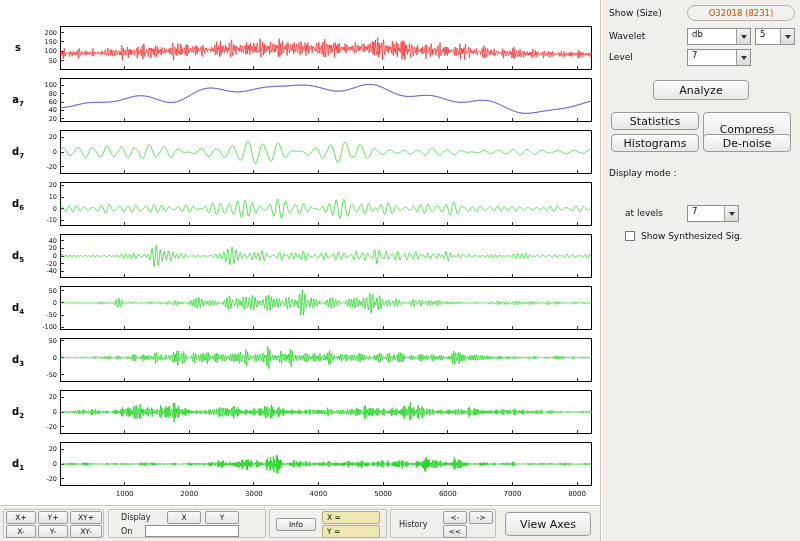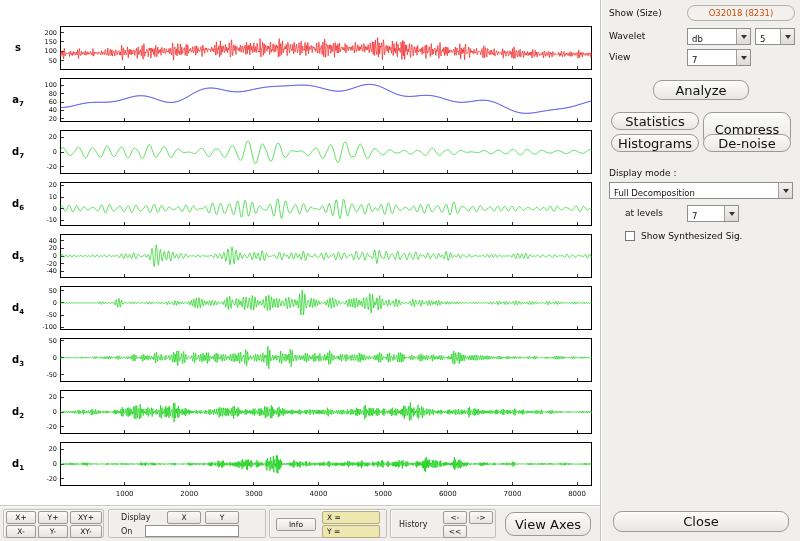--- a/index.html
+++ b/index.html
@@ -8,27 +8,27 @@
        font-family:"DejaVu Sans","Liberation Sans",sans-serif}
   .plots-panel{position:absolute;left:0;top:0;width:600px;height:505px;background:#fff}
   .plot-title{position:absolute;left:60px;top:5px;width:532px;text-align:center;font-size:8px;color:#111}
   #plots{position:absolute;left:0;top:0;width:600px;height:505px}
   .right-panel{position:absolute;left:600px;top:0;width:200px;height:541px;background:#f0efec;
        border-left:1px solid #c6c5c2;box-shadow:inset 1px 0 0 #fbfbfa}
   .bottom-bar{position:absolute;left:0;top:505px;width:600px;height:36px;background:#f0efec;
        border-top:1px solid #c6c5c2;box-shadow:inset 0 1px 0 #fbfbfa}
   .rp-label{position:absolute;font-size:9px;color:#111;white-space:nowrap}
   .btn{position:absolute;display:flex;align-items:center;justify-content:center;padding:0;
-       font-size:13px;color:#111;background:linear-gradient(#fbfbfa,#e9e7e4);
-       border:1px solid #9b9a98;border-radius:9px;box-shadow:inset 0 1px 0 rgba(255,255,255,.8);
+       font-size:11px;color:#111;background:linear-gradient(#fbfbfa,#e9e7e4);
+       border:1px solid #9b9a98;border-radius:4px;box-shadow:inset 0 1px 0 rgba(255,255,255,.8);
        cursor:pointer;font-family:inherit;white-space:nowrap}
   .flat-field{position:absolute;display:flex;align-items:center;justify-content:center;
        font-size:8.5px;color:#cf4e0c;background:#f2f1ee;border:1px solid #b3b2af;border-radius:8px;white-space:nowrap}
   .dd{position:absolute;height:17px;background:#fff;border:1px solid #8f8f8f;display:flex;
-       align-items:flex-end;font-size:8.5px;color:#111;cursor:pointer}
+       align-items:flex-start;font-size:8.5px;color:#111;cursor:pointer}
   .dd-text{padding-left:4px;white-space:nowrap;overflow:hidden}
   .dd-arrow{margin-left:auto;width:14px;align-self:stretch;background:linear-gradient(#f4f3f2,#dddbd8);
        border-left:1px solid #9f9f9f;display:flex;align-items:center;justify-content:center}
   .dd-arrow::after{content:"";width:0;height:0;border:3px solid transparent;border-top:4px solid #333;margin-top:4px}
   .checkbox{position:absolute;width:10px;height:10px;background:#fff;border:1px solid #777;cursor:pointer}
   .group{position:absolute;border:1px solid #c2c0bd;box-shadow:inset 1px 1px 0 #fbfbfa;border-radius:2px}
   .tb-label{position:absolute;font-size:8px;color:#222;white-space:nowrap}
   .sbtn{position:absolute;height:13px;display:flex;align-items:center;justify-content:center;padding:0;
        font-size:7.5px;color:#111;background:linear-gradient(#fafaf9,#e7e5e2);
        border:1px solid #9b9a98;border-radius:2px;cursor:pointer;font-family:inherit;white-space:nowrap}
@@ -274,49 +274,44 @@
     <div class="rp-label" style="left:8px;top:31px">Wavelet</div>
     <div class="dd" style="left:86px;top:28px;width:64px">
       <span class="dd-text">db</span>
       <span class="dd-arrow"></span>
     </div>
     <div class="dd" style="left:154px;top:28px;width:40px">
       <span class="dd-text">5</span>
       <span class="dd-arrow"></span>
     </div>
 
-    <div class="rp-label" style="left:8px;top:52px">View</div>
+    <div class="rp-label" style="left:8px;top:52px">Level</div>
     <div class="dd" style="left:86px;top:49px;width:64px">
       <span class="dd-text">7</span>
       <span class="dd-arrow"></span>
     </div>
 
     <button class="btn" style="left:52px;top:80px;width:96px;height:20px">Analyze</button>
 
     <button class="btn" style="left:10px;top:112px;width:88px;height:18px">Statistics</button>
     <button class="btn" style="left:102px;top:112px;width:88px;height:34px">Compress</button>
     <button class="btn" style="left:10px;top:134px;width:88px;height:18px">Histograms</button>
     <button class="btn" style="left:102px;top:134px;width:88px;height:18px">De-noise</button>
 
     <div class="rp-label" style="left:8px;top:168px">Display mode :</div>
-    <div class="dd" style="left:8px;top:182px;width:184px">
-      <span class="dd-text">Full Decomposition</span>
-      <span class="dd-arrow"></span>
-    </div>
 
     <div class="rp-label" style="left:24px;top:208px">at levels</div>
     <div class="dd" style="left:86px;top:205px;width:52px">
       <span class="dd-text">7</span>
       <span class="dd-arrow"></span>
     </div>
 
     <span class="checkbox" style="left:24px;top:231px"></span>
     <div class="rp-label" style="left:40px;top:231px">Show Synthesized Sig.</div>
 
-    <button class="btn" style="left:12px;top:511px;width:176px;height:21px">Close</button>
   </div>
 
   <div class="bottom-bar">
     <div class="group" style="left:3px;top:3px;width:101px;height:29px">
       <button class="sbtn" style="left:2px;top:1px;width:30px">X+</button>
       <button class="sbtn" style="left:34px;top:1px;width:30px">Y+</button>
       <button class="sbtn" style="left:66px;top:1px;width:32px">XY+</button>
       <button class="sbtn" style="left:2px;top:15px;width:30px">X-</button>
       <button class="sbtn" style="left:34px;top:15px;width:30px">Y-</button>
       <button class="sbtn" style="left:66px;top:15px;width:32px">XY-</button>

